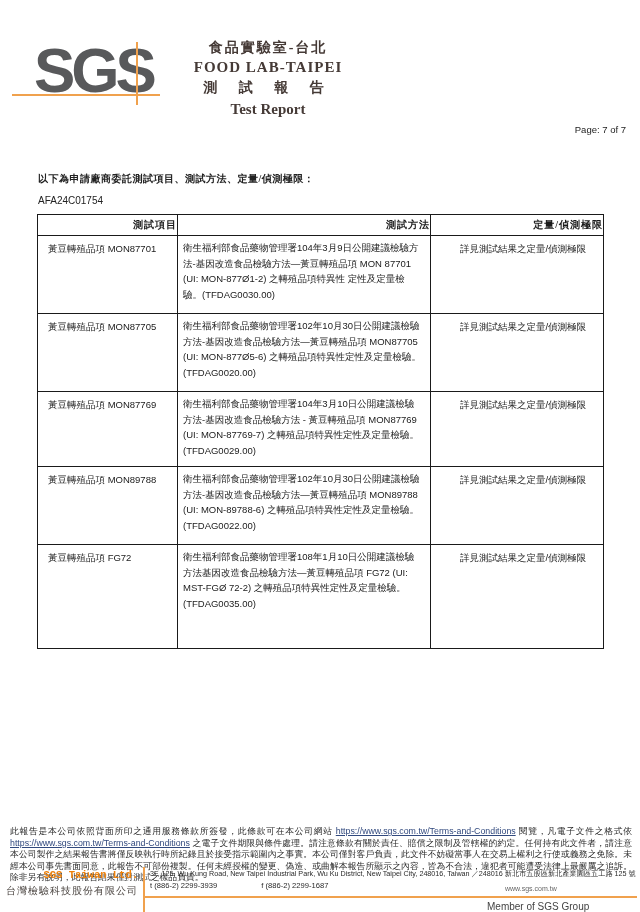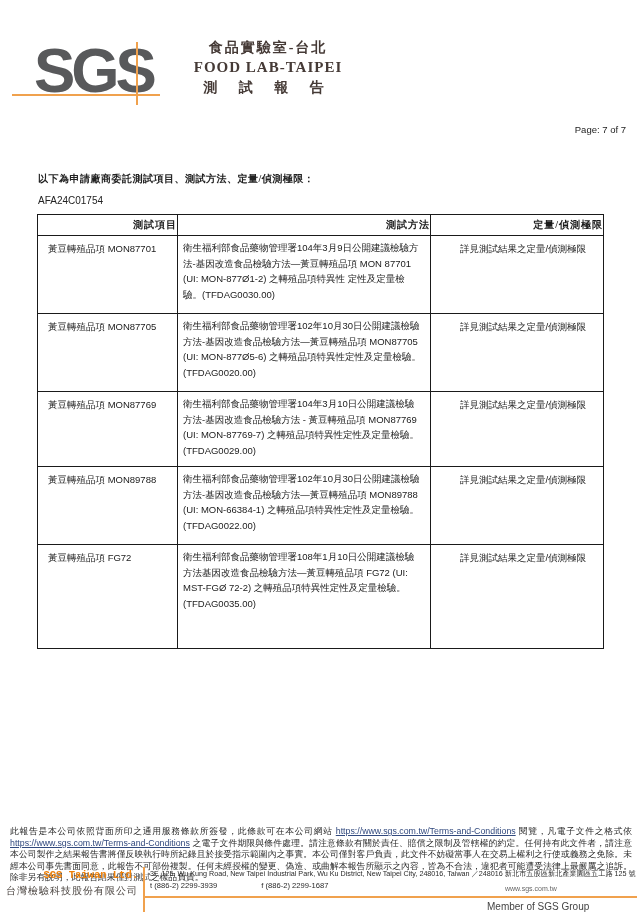--- a/index.html
+++ b/index.html
@@ -87,20 +87,21 @@
   <div class="logo-wrap">
     <div class="logo-text">SGS</div>
     <div class="logo-hline"></div>
     <div class="logo-vline"></div>
   </div>
 
   <div class="titles">
     <div class="t-zh1">食品實驗室-台北</div>
     <div class="t-en1">FOOD LAB-TAIPEI</div>
     <div class="t-zh2">測 試 報 告</div>
+    <div class="t-en2">Test Report</div>
   </div>
 
   <div class="page-num">Page: 7 of 7</div>
 
   <div class="intro-desc">以下為申請廠商委託測試項目、測試方法、定量/偵測極限：</div>
   <div class="report-no">AFA24C01754</div>
 
   <table class="report-table">
     <colgroup>
       <col style="width:140px">
@@ -125,21 +126,21 @@
         <td class="c-method">衛生福利部食品藥物管理署102年10月30日公開建議檢驗方法-基因改造食品檢驗方法—黃豆轉殖品項 MON87705 (UI: MON-877Ø5-6) 之轉殖品項特異性定性及定量檢驗。(TFDAG0020.00)</td>
         <td class="c-limit">詳見測試結果之定量/偵測極限</td>
       </tr>
       <tr class="r-mid">
         <td class="c-item">黃豆轉殖品項 MON87769</td>
         <td class="c-method">衛生福利部食品藥物管理署104年3月10日公開建議檢驗方法-基因改造食品檢驗方法 - 黃豆轉殖品項 MON87769 (UI: MON-87769-7) 之轉殖品項特異性定性及定量檢驗。(TFDAG0029.00)</td>
         <td class="c-limit">詳見測試結果之定量/偵測極限</td>
       </tr>
       <tr class="r-std">
         <td class="c-item">黃豆轉殖品項 MON89788</td>
-        <td class="c-method">衛生福利部食品藥物管理署102年10月30日公開建議檢驗方法-基因改造食品檢驗方法—黃豆轉殖品項 MON89788 (UI: MON-66384-1) 之轉殖品項特異性定性及定量檢驗。(TFDAG0022.00)</td>
+        <td class="c-method">衛生福利部食品藥物管理署102年10月30日公開建議檢驗方法-基因改造食品檢驗方法—黃豆轉殖品項 MON89788 (UI: MON-89788-6) 之轉殖品項特異性定性及定量檢驗。(TFDAG0022.00)</td>
         <td class="c-limit">詳見測試結果之定量/偵測極限</td>
       </tr>
       <tr class="r-last">
         <td class="c-item">黃豆轉殖品項 FG72</td>
         <td class="c-method">衛生福利部食品藥物管理署108年1月10日公開建議檢驗方法基因改造食品檢驗方法—黃豆轉殖品項 FG72 (UI: MST-FGØ 72-2) 之轉殖品項特異性定性及定量檢驗。(TFDAG0035.00)</td>
         <td class="c-limit">詳見測試結果之定量/偵測極限</td>
       </tr>
     </tbody>
   </table>
 

